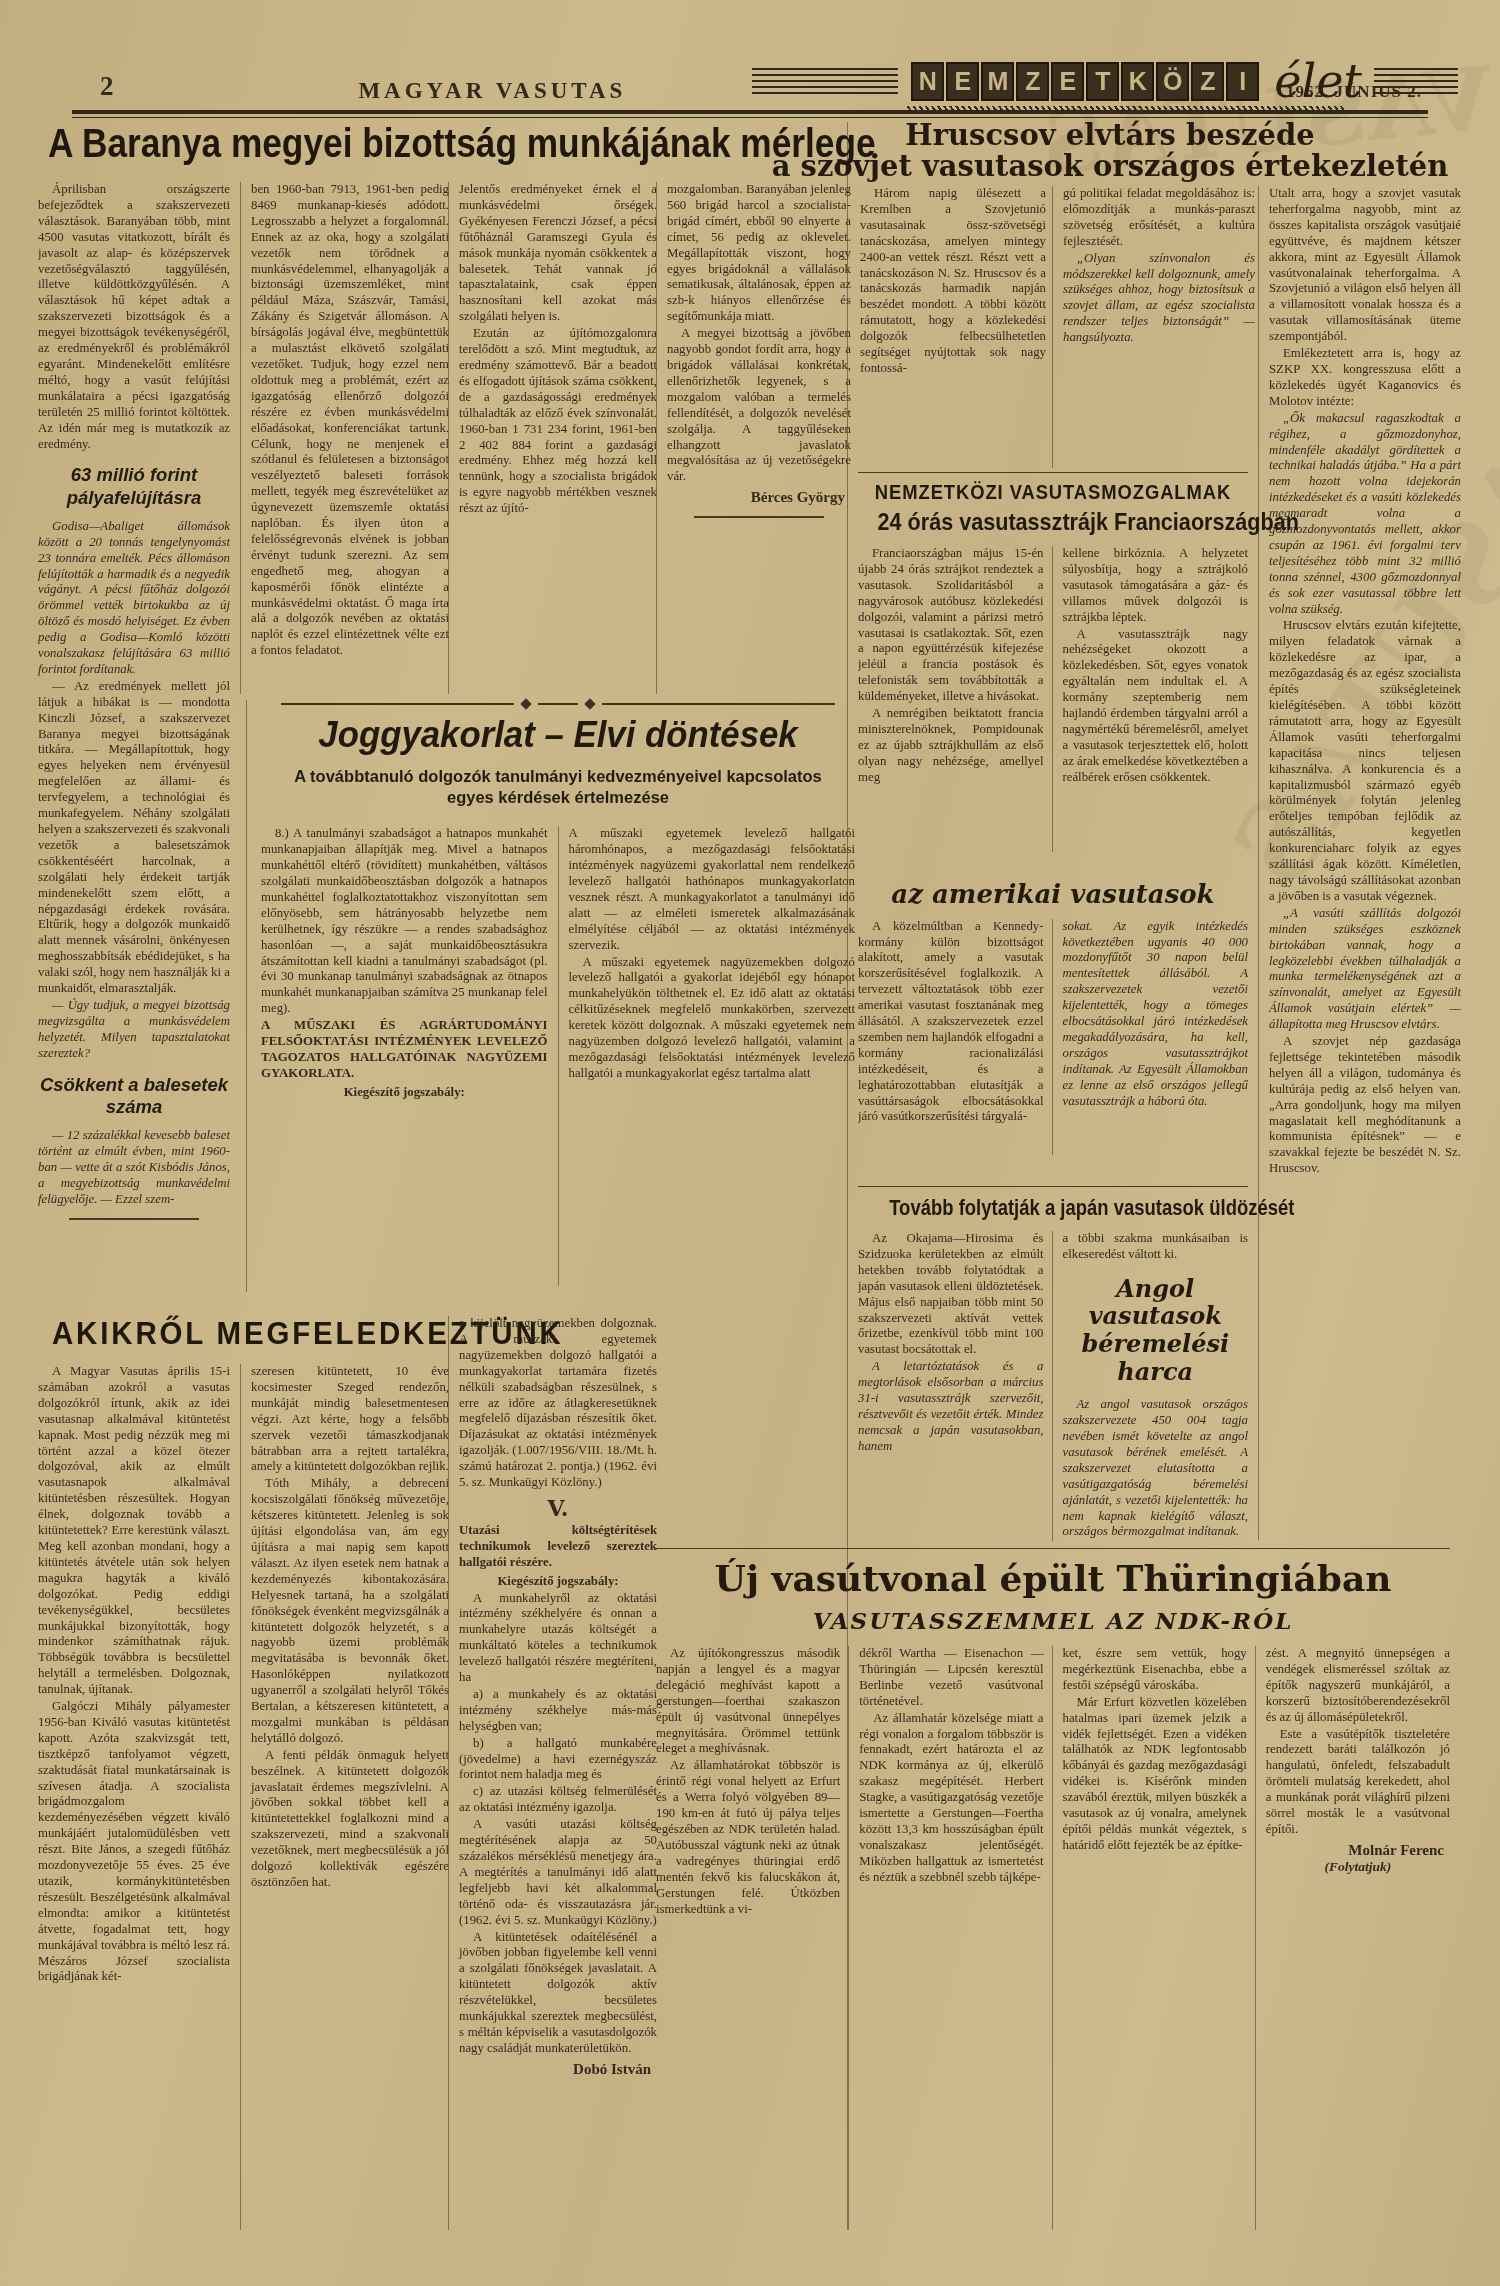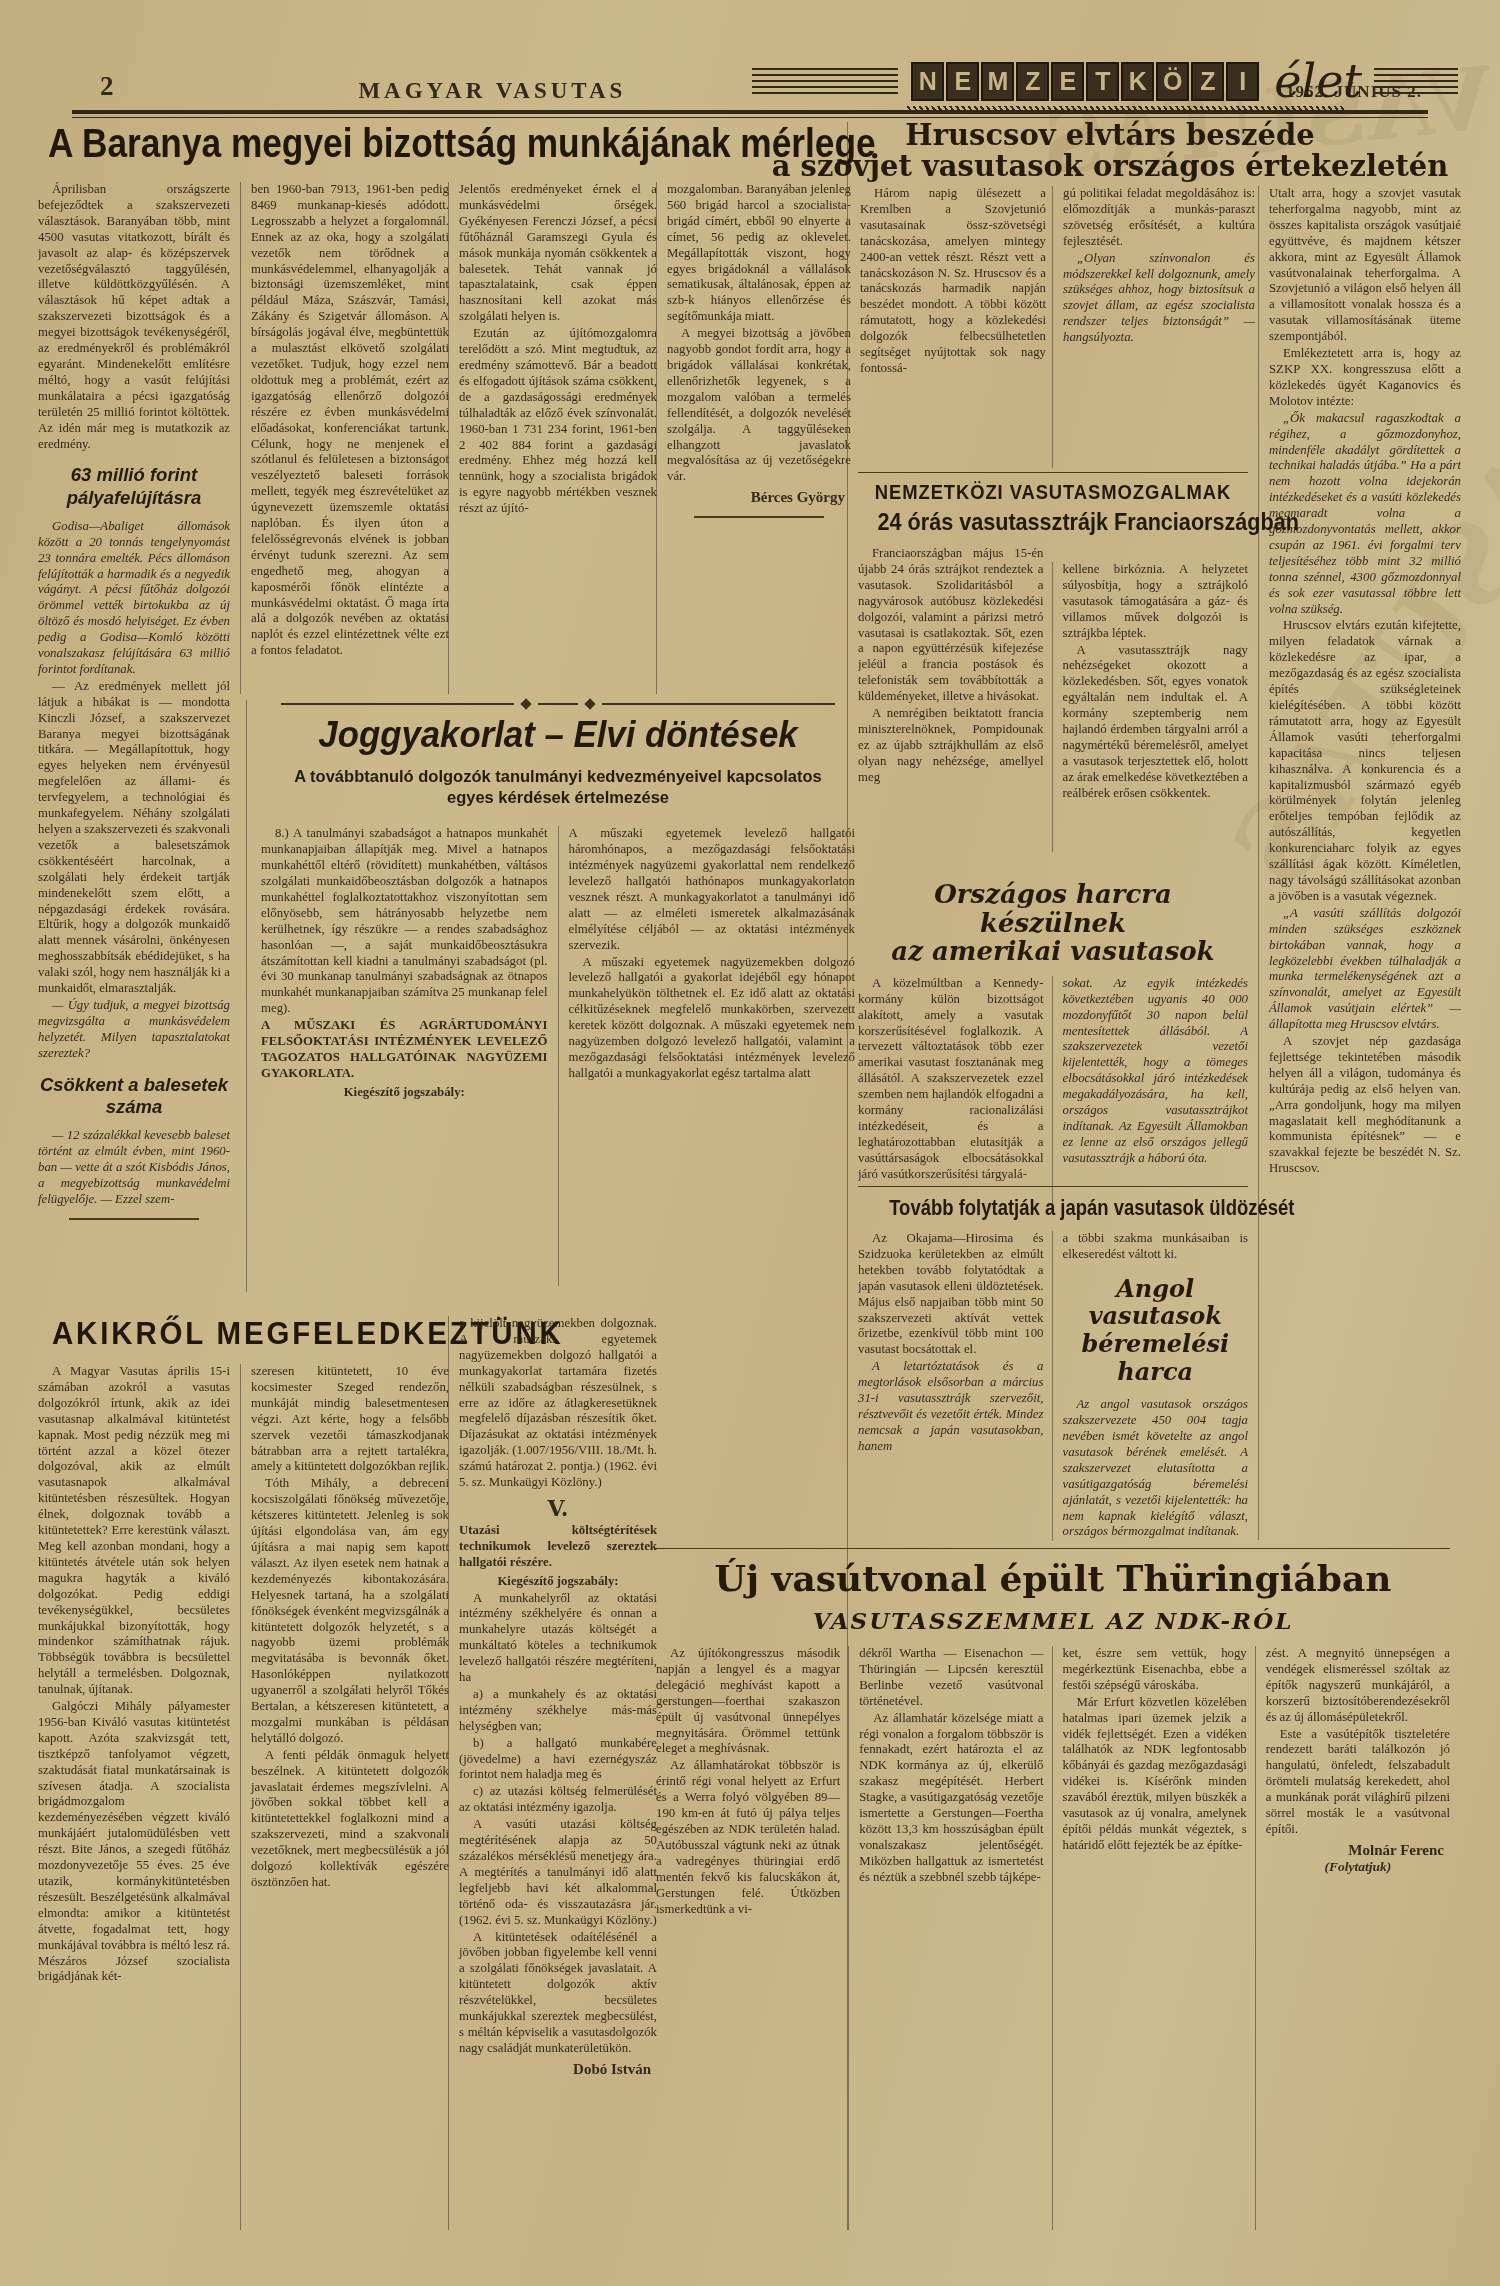--- a/index.html
+++ b/index.html
@@ -189,30 +189,29 @@
 
   <div class="sec" style="left:858px;top:472px;width:390px;">
     <div class="toprule"></div>
     <div style="text-align:center;font-family:'Liberation Sans',sans-serif;font-weight:bold;font-size:20px;letter-spacing:1px;color:#221a0e;transform:scaleX(.92);">NEMZETKÖZI VASUTASMOZGALMAK</div>
     <div style="text-align:center;font-family:'Liberation Sans',sans-serif;font-weight:bold;font-size:24px;margin:4px 0 10px 0;color:#221a0e;transform:scaleX(.9);white-space:nowrap;">24 órás vasutassztrájk Franciaországban</div>
     <div style="display:flex;height:306px;">
       <div class="col" style="flex:1;">
         <p>Franciaországban május 15-én újabb 24 órás sztrájkot rendeztek a vasutasok. Szolidaritásból a nagyvárosok autóbusz közlekedési dolgozói, valamint a párizsi metró vasutasai is csatlakoztak. Sőt, ezen a napon együttérzésük kifejezése jeléül a francia postások és telefonisták sem továbbították a küldeményeket, illetve a hivásokat.</p>
         <p>A nemrégiben beiktatott francia miniszterelnöknek, Pompidounak ez az újabb sztrájkhullám az első olyan nagy nehézsége, amellyel meg</p>
       </div>
-      <div class="col bl" style="flex:1;margin-left:8px;margin-top:16px;">
+      <div class="col bl" style="flex:1;margin-left:8px;">
         <p class="ni">kellene birkóznia. A helyzetet súlyosbítja, hogy a sztrájkoló vasutasok támogatására a gáz- és villamos művek dolgozói is sztrájkba léptek.</p>
         <p>A vasutassztrájk nagy nehézségeket okozott a közlekedésben. Sőt, egyes vonatok egyáltalán nem indultak el. A kormány szeptemberig nem hajlandó érdemben tárgyalni arról a nagymértékű béremelésről, amelyet a vasutasok terjesztettek elő, holott az árak emelkedése következtében a reálbérek erősen csökkentek.</p>
       </div>
     </div>
   </div>
 
   <div class="sec" style="left:858px;top:880px;width:390px;">
     <div class="hl-serif" style="font-style:italic;font-size:26px;line-height:1.1;">
-      <div>Országos harcra készülnek</div>
       <div>az amerikai vasutasok</div>
     </div>
     <div style="display:flex;height:236px;margin-top:10px;">
       <div class="col" style="flex:1;">
         <p>A közelmúltban a Kennedy-kormány külön bizottságot alakított, amely a vasutak korszerűsítésével foglalkozik. A tervezett változtatások több ezer amerikai vasutast fosztanának meg állásától. A szakszervezetek ezzel szemben nem hajlandók elfogadni a kormány racionalizálási intézkedéseit, és a leghatározottabban elutasítják a vasúttársaságok elbocsátásokkal járó vasútkorszerűsítési tárgyalá-</p>
       </div>
       <div class="col bl" style="flex:1;margin-left:8px;">
         <p class="ni it">sokat. Az egyik intézkedés következtében ugyanis 40 000 mozdonyfűtőt 30 napon belül mentesítettek állásából. A szakszervezetek vezetői kijelentették, hogy a tömeges elbocsátásokkal járó intézkedések megakadályozására, ha kell, országos vasutassztrájkot indítanak. Az Egyesült Államokban ez lenne az első országos jellegű vasutassztrájk a háború óta.</p>
       </div>
     </div>

